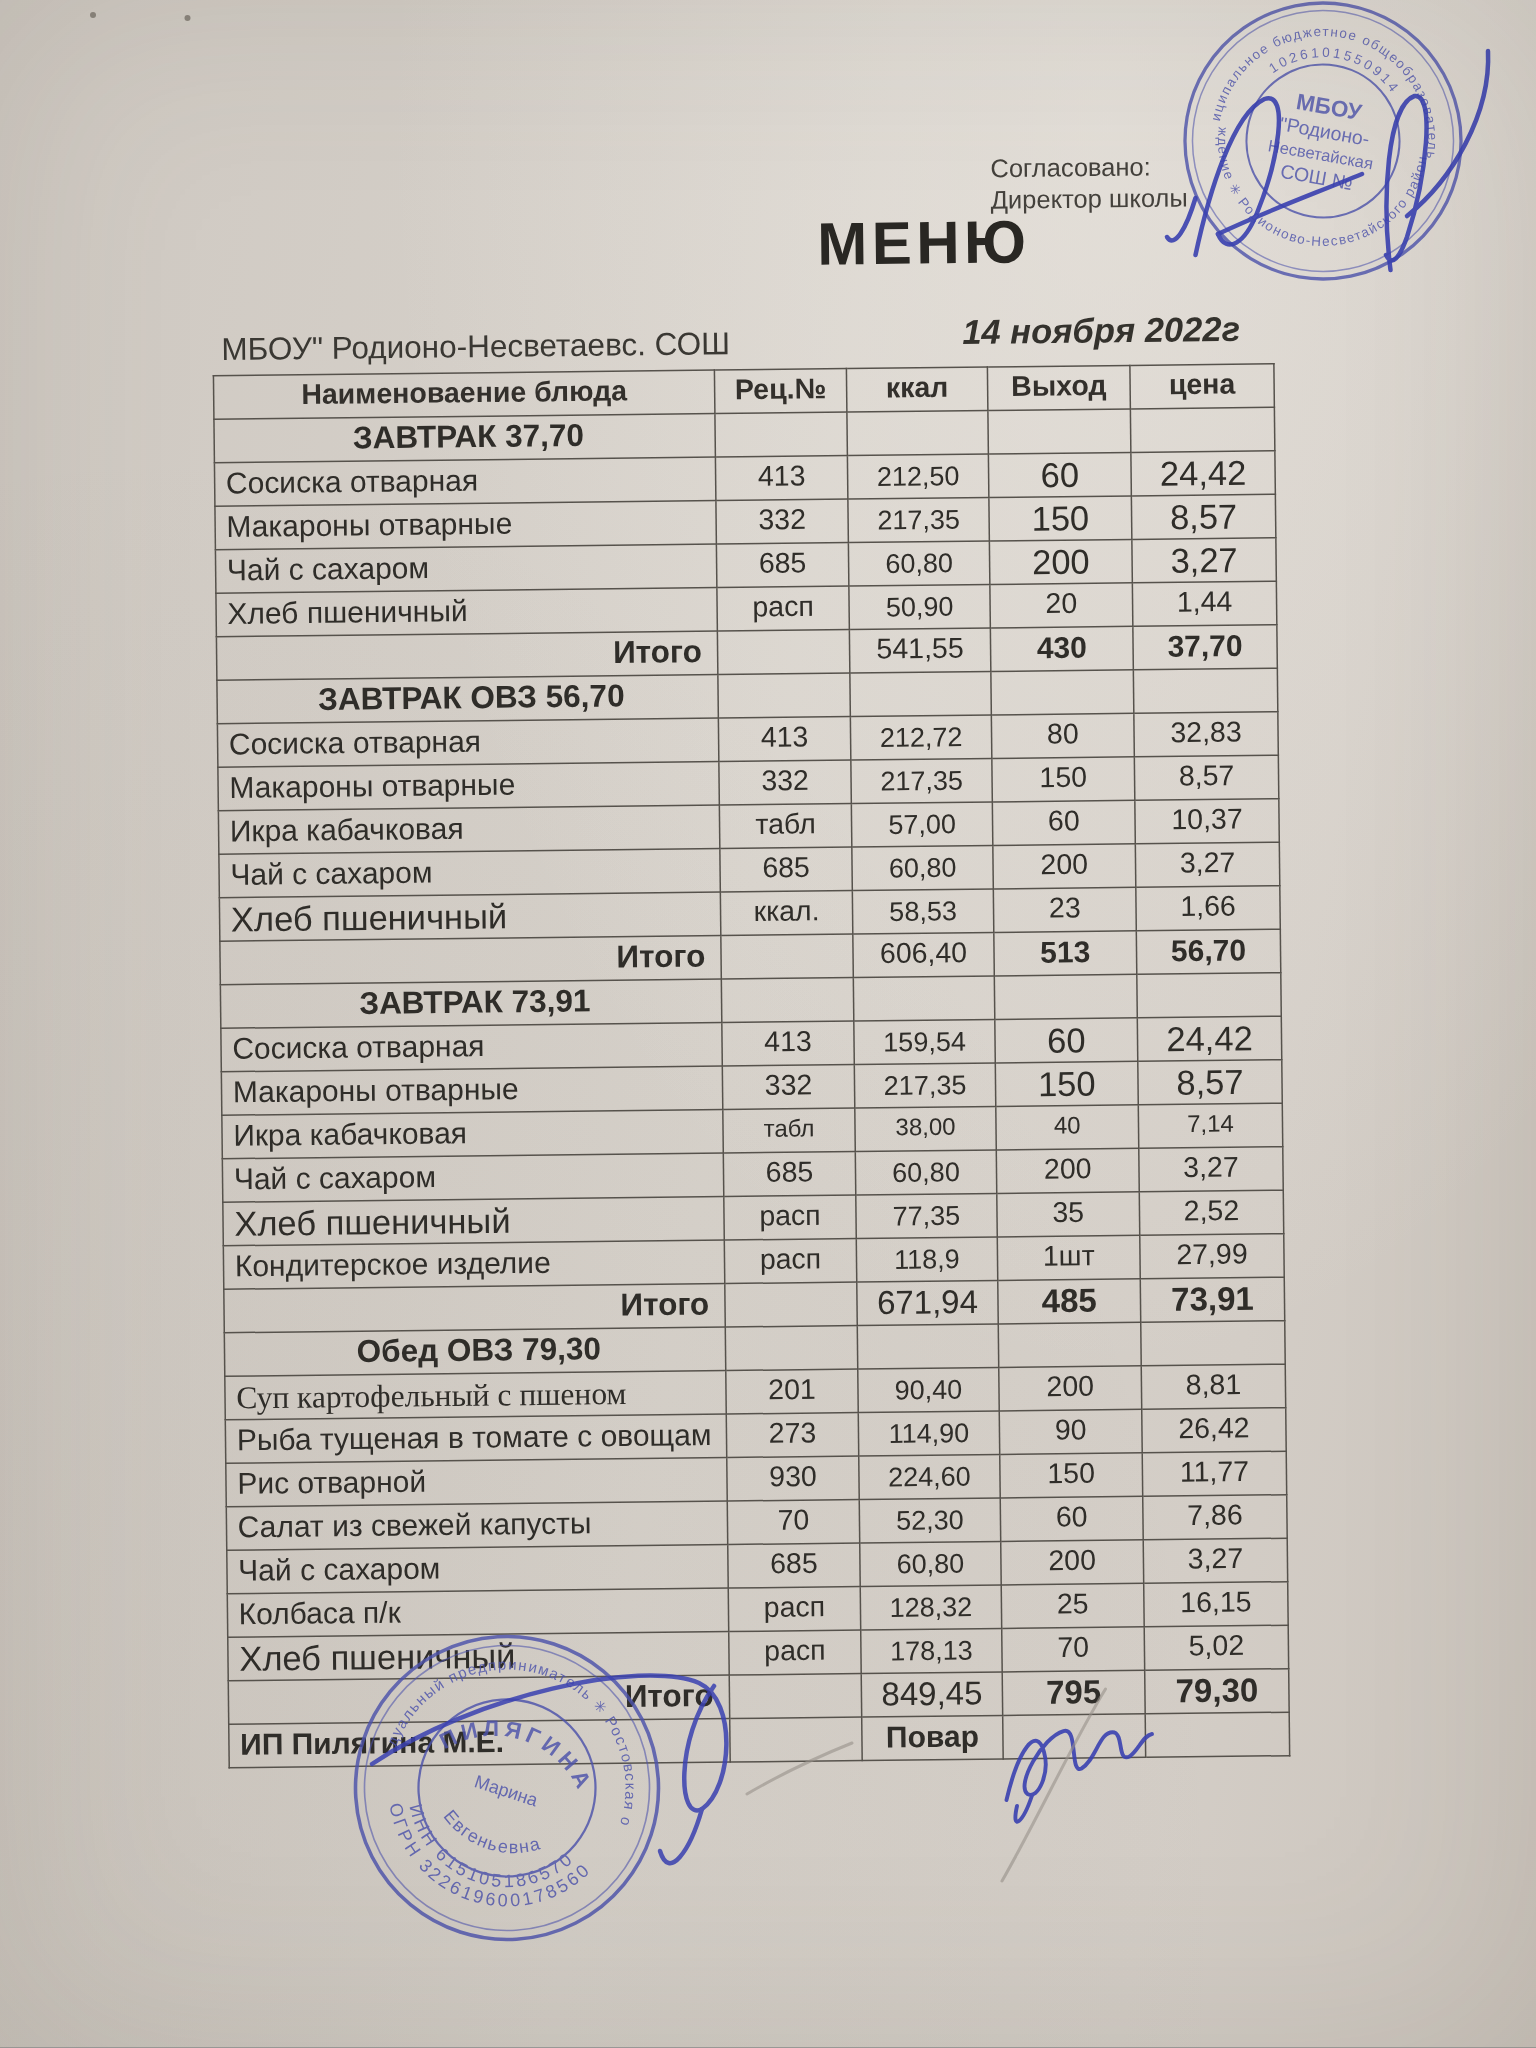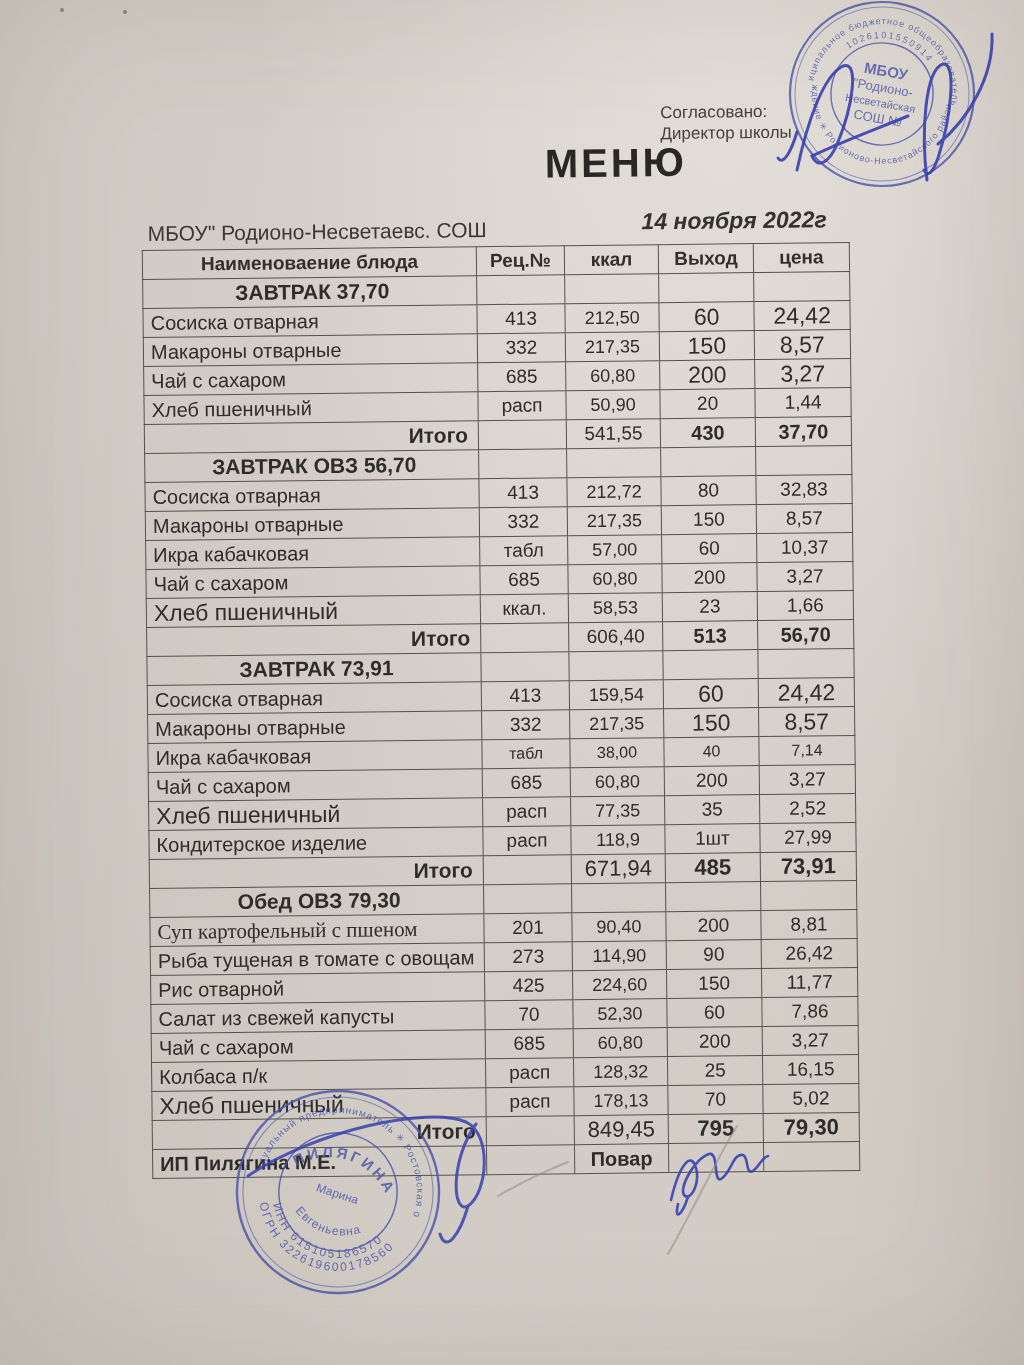--- a/index.html
+++ b/index.html
@@ -243,21 +243,21 @@
           </tr>
           <tr>
             <td class="c-name">Рыба тущеная в томате с овощам</td>
             <td class="c-rec">273</td>
             <td class="c-kcal">114,90</td>
             <td class="c-out">90</td>
             <td class="c-price">26,42</td>
           </tr>
           <tr>
             <td class="c-name">Рис отварной</td>
-            <td class="c-rec">425</td>
+            <td class="c-rec">930</td>
             <td class="c-kcal">224,60</td>
             <td class="c-out">150</td>
             <td class="c-price">11,77</td>
           </tr>
           <tr>
             <td class="c-name">Салат из свежей капусты</td>
             <td class="c-rec">70</td>
             <td class="c-kcal">52,30</td>
             <td class="c-out">60</td>
             <td class="c-price">7,86</td>

